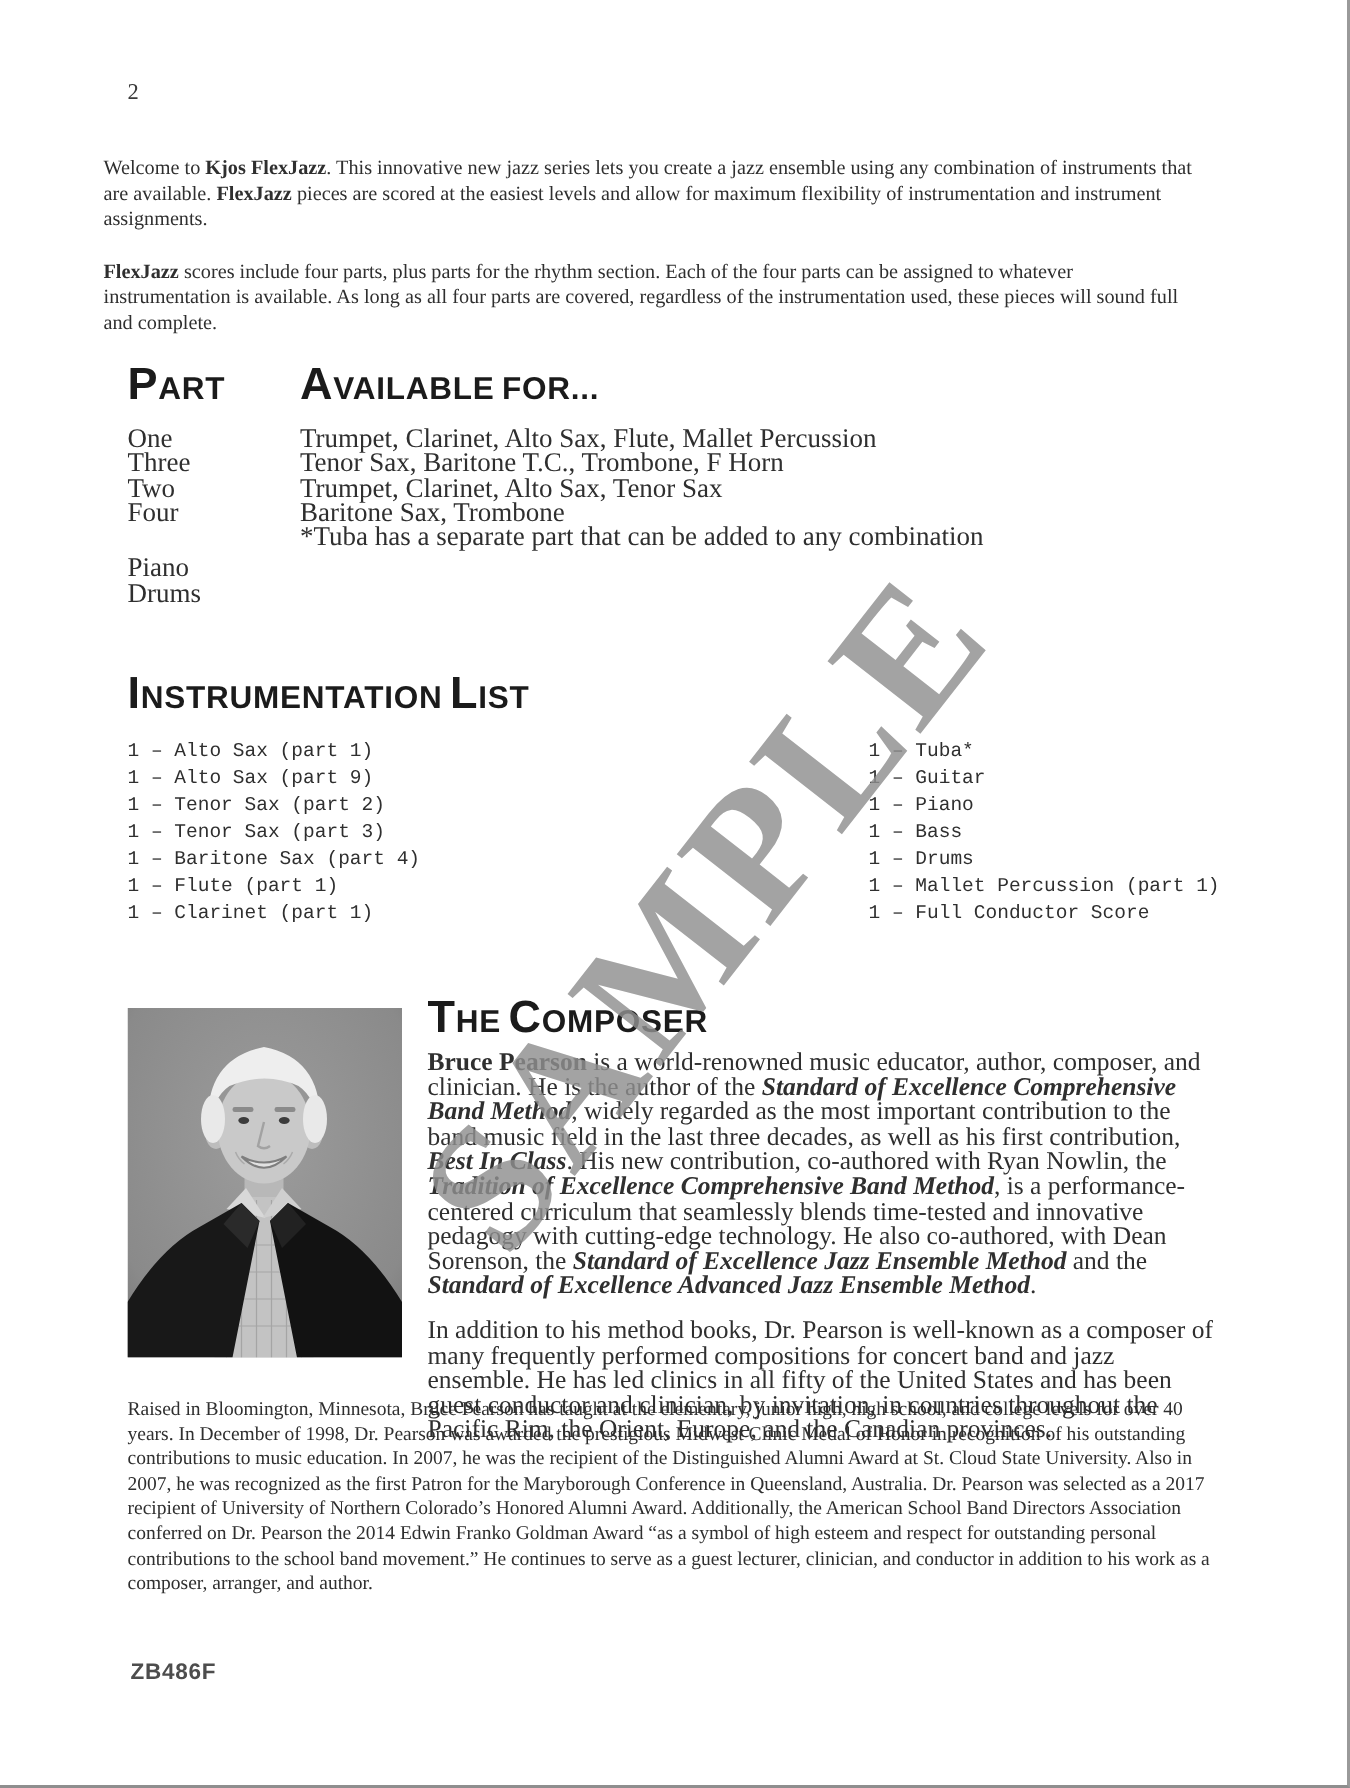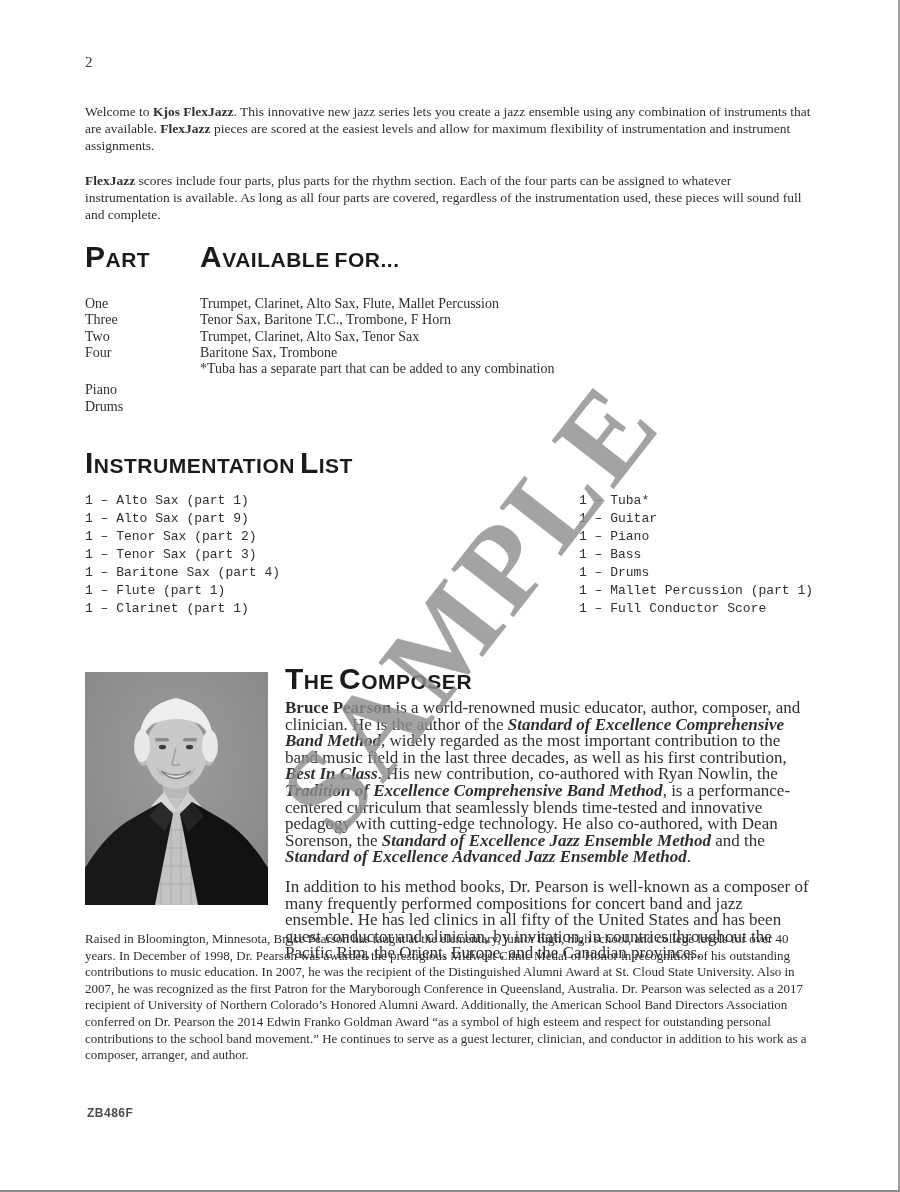--- a/index.html
+++ b/index.html
@@ -6,46 +6,46 @@
   .page{
     position:relative;width:900px;height:1192px;background:#ffffff;
     border-right:2px solid #9a9a9a;border-bottom:2px solid #8e8e8e;
     box-sizing:border-box;overflow:hidden;
     font-family:"Liberation Serif", serif;color:#2f2f2f;
   }
   .abs{position:absolute;}
   
   .page-number{left:85px;top:54px;font-size:15px;color:#3a3a3a;}
   
-  .intro{left:85px;top:103px;width:730px;font-size:13.5px;line-height:17.2px;}
+  .intro{left:69px;top:103px;width:730px;font-size:13.5px;line-height:17.2px;}
   .intro p{margin:0 0 17px 0;}
   
   .heading{font-family:"Liberation Sans", sans-serif;font-weight:bold;color:#1b1b1b;letter-spacing:0.5px;white-space:nowrap;}
   .heading .cap{font-size:30px;}
   .heading .sc{font-size:21px;}
   .part-heading{left:85px;top:240px;}
   .available-heading{left:200px;top:240px;}
   .instr-heading{left:85px;top:446px;}
   .composer-heading{left:285px;top:662px;}
   
-  .part-rows{left:85px;top:296px;font-size:14px;line-height:16.3px;}
+  .part-rows{left:85px;top:284px;font-size:18px;line-height:16.3px;}
   .part-row{white-space:nowrap;}
   .part-row:nth-child(5){margin-bottom:5px;}
   .part-name{display:inline-block;width:115px;}
   
   .instr-col{top:492px;font-size:13px;line-height:18px;white-space:nowrap;font-family:Liberation Mono, monospace;}
   .instr-col-1{left:85px;}
   .instr-col-2{left:323px;}
   .instr-col-3{left:579px;}
   
   .composer-photo{left:85px;top:672px;width:183px;height:233px;}
   .composer-text{left:285px;top:700px;width:529px;font-size:17px;line-height:16.6px;}
   .composer-text p{margin:0 0 13px 0;}
   .bio{left:85px;top:931px;width:732px;font-size:13px;line-height:16.6px;}
-  .footer-code{left:87px;top:1106px;font-family:"Liberation Sans", sans-serif;font-size:12px;font-weight:bold;color:#4d4d4d;letter-spacing:0.5px;}
+  .footer-code{left:87px;top:1106px;font-family:"Liberation Sans", sans-serif;font-size:15px;font-weight:bold;color:#4d4d4d;letter-spacing:0.5px;}
   
   .s-b{font-weight:bold;}
   .s-bi{font-weight:bold;font-style:italic;}
   
   .watermark{
     left:470px;top:608px;transform:translate(-50%,-50%) rotate(-52deg);
     font-family:"Liberation Serif", serif;font-weight:bold;font-size:120px;
     letter-spacing:5px;color:#8f8f8f;opacity:0.82;z-index:9;
     pointer-events:none;white-space:nowrap;
   }

